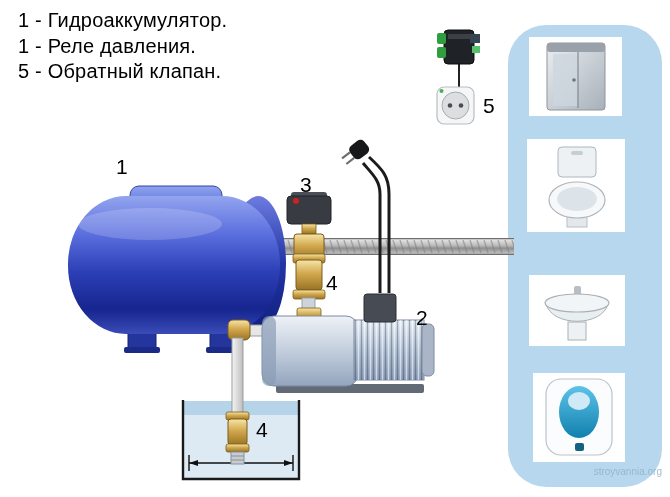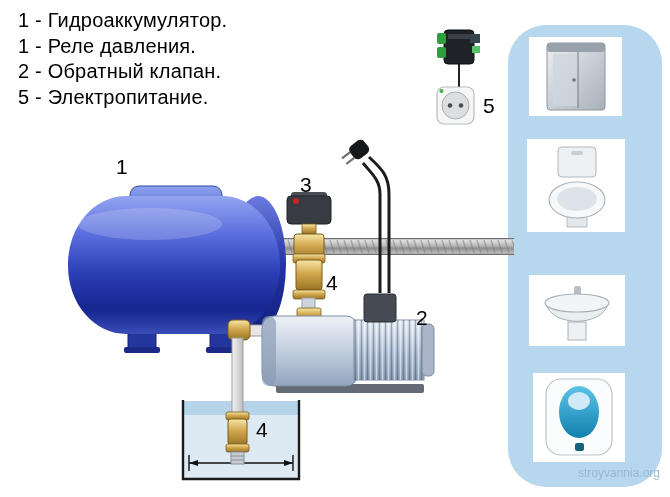--- a/index.html
+++ b/index.html
@@ -9,22 +9,22 @@
   }
   .stage svg{position:absolute;left:0;top:0;}
   .legend{
     position:absolute;left:18px;top:8px;color:#000;
     font-size:20px;line-height:25.5px;letter-spacing:0.2px;
   }
   .callout{
     position:absolute;font-size:21px;color:#000;
   }
   .watermark{
-    position:absolute;left:578px;top:466px;width:84px;text-align:left;
-    font-size:12px;color:#8fb3cc;opacity:.85;
+    position:absolute;left:578px;top:466px;width:84px;text-align:right;
+    font-size:10px;color:#8fb3cc;opacity:.85;
   }
 </style>
 </head>
 <body>
 
 <div class="stage">
 
   <svg width="670" height="497" viewBox="0 0 670 497">
     <defs>
       <linearGradient id="gTank" x1="0" y1="0" x2="0" y2="1">
@@ -223,22 +223,21 @@
         <rect x="231" y="452" width="13" height="12" fill="#c7ccd2" stroke="#8a9097" stroke-width="1"></rect>
         <line x1="231" y1="456" x2="244" y2="456" stroke="#8a9097" stroke-width="1"></line>
         <line x1="231" y1="460" x2="244" y2="460" stroke="#8a9097" stroke-width="1"></line>
       </g>
     </g>
   </svg>
 
   <div class="legend">
     <div>1 - Гидроаккумулятор.</div>
     <div>1 - Реле давления.</div>
-    <div>2 - Обратный клапан.</div>
-    <div>5 - Электропитание.</div>
+    <div>5 - Обратный клапан.</div>
   </div>
 
   <div class="callout" style="left:116px;top:155px;">1</div>
   <div class="callout" style="left:300px;top:173px;">3</div>
   <div class="callout" style="left:326px;top:271px;">4</div>
   <div class="callout" style="left:416px;top:306px;">2</div>
   <div class="callout" style="left:483px;top:94px;">5</div>
   <div class="callout" style="left:256px;top:418px;">4</div>
 
   <div class="watermark">stroyvannia.org</div>

